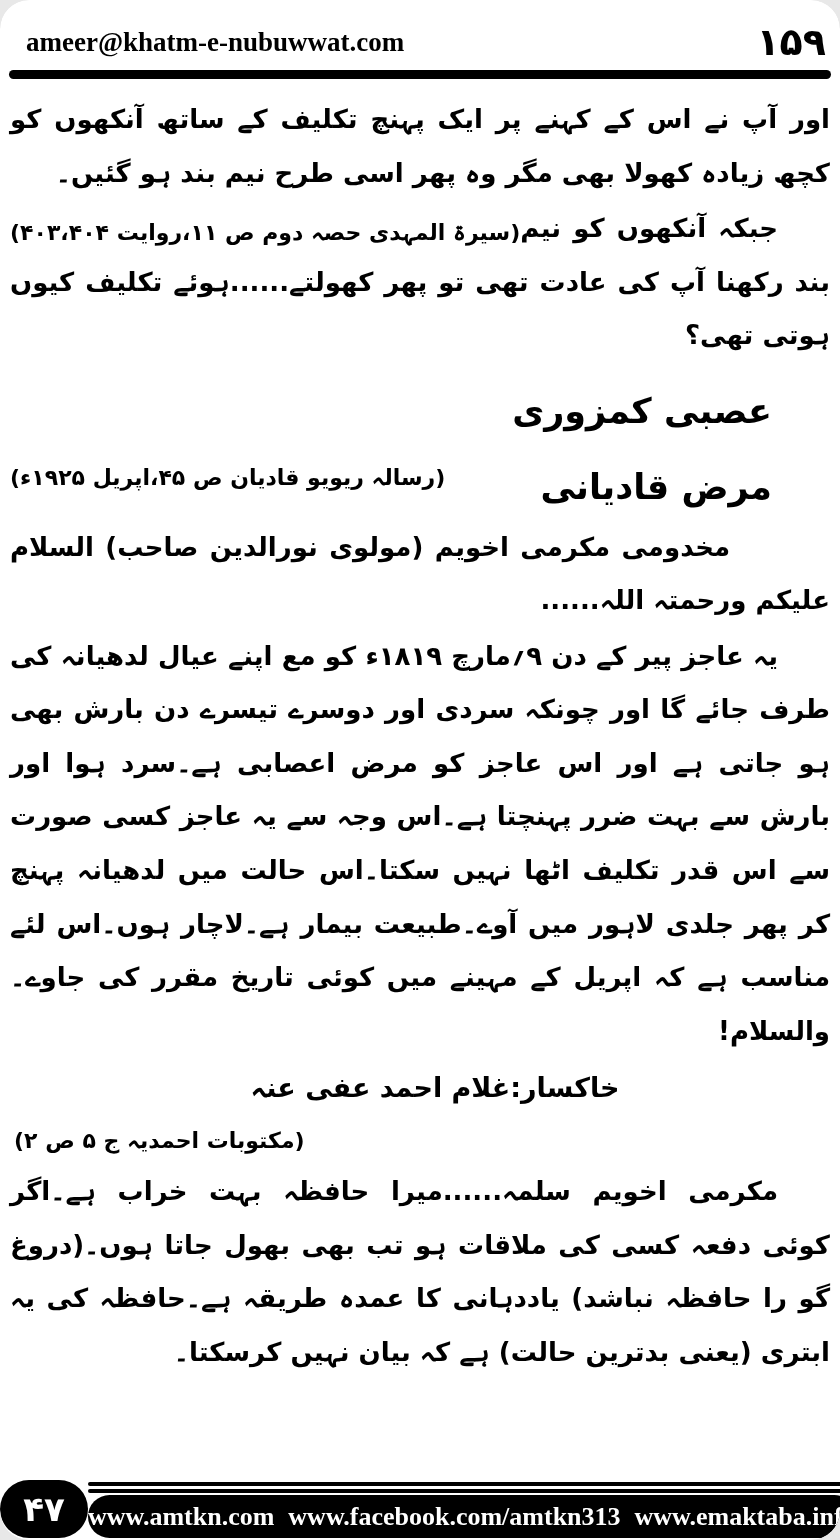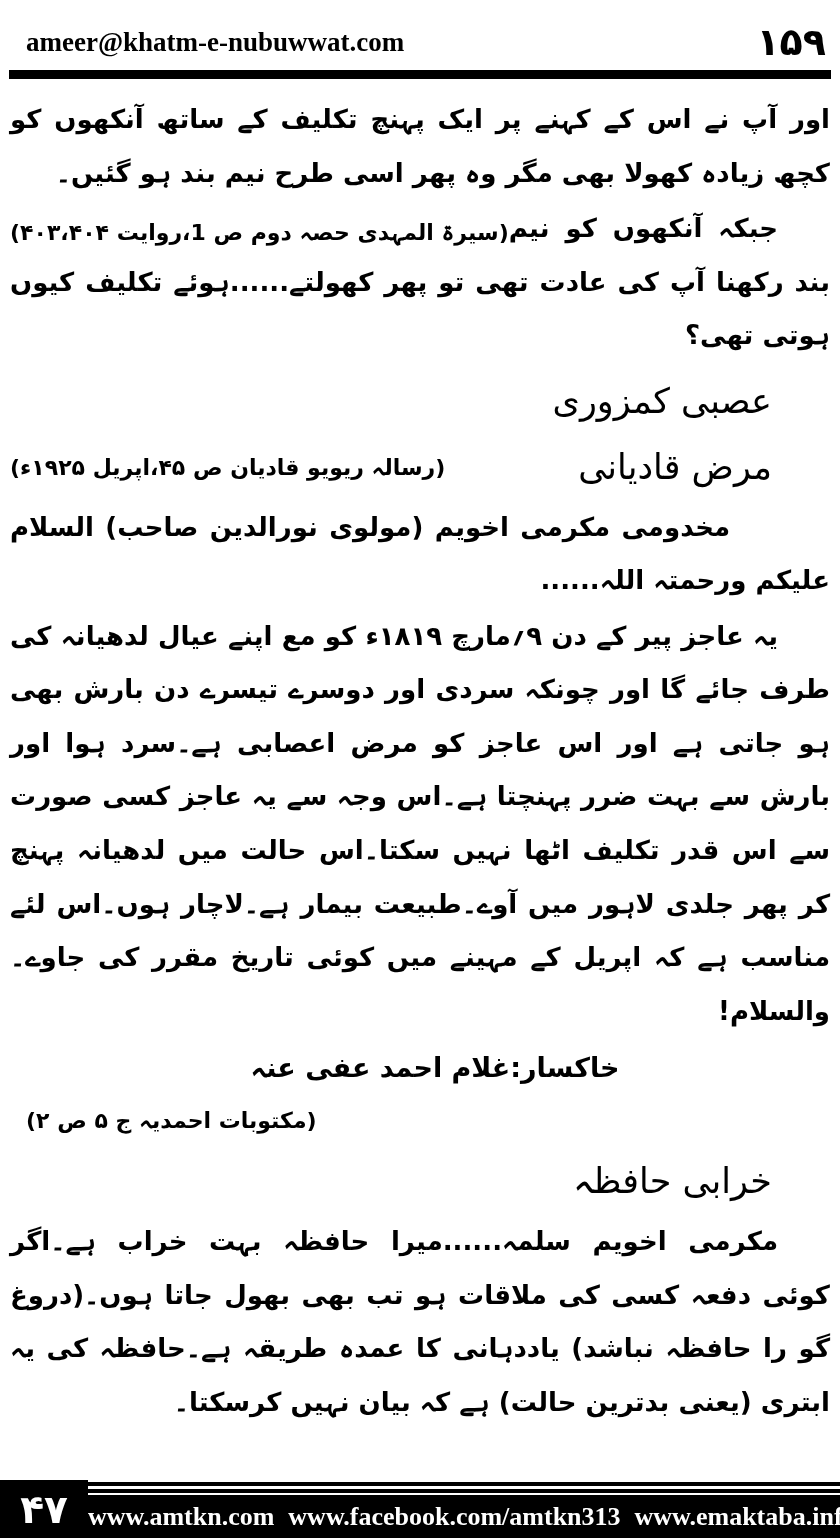--- a/index.html
+++ b/index.html
@@ -1,15 +1,15 @@
 <!DOCTYPE html>
 <html lang="ur"><head>
 <meta charset="utf-8">
 <style>
-  * { margin: 0; padding: 0; box-sizing: border-box; }
+  * { margin: 0; padding: 0; box-sizing: border-box; border-radius: 29px; }
   html, body { background: #e8e8e8; }
   .page {
     position: relative;
     width: 840px; height: 1540px;
     margin: 0 auto;
     background: #ffffff;
     color: #000000;
     overflow: hidden;
     font-family: "DejaVu Sans", sans-serif;
   }
@@ -46,41 +46,41 @@
   }
   p.indent   { text-indent: 52px; }
   p.indent-lg{ text-indent: 100px; }
   .ref {
     float: left;            
     font-size: 22px;
     padding-top: 10px;
     white-space: nowrap;
   }
   .refline {
-    text-align: left; font-size: 22px; margin: 2px 0 2px 16px;
+    text-align: left; font-size: 22px; margin: 2px 0 2px 4px;
   }
   h2.sect {
-    font-size: 35px; font-weight: normal;
-    text-align: right; margin: 10px 58px 6px 0;
+    font-size: 35px; font-weight: bold;
+    text-align: right; margin: 20px 58px 6px 0;
     line-height: 1.6;
   }
   .sig {
     text-align: center; font-size: 27px; margin-left: 30px; margin-top: 2px;
   }
 
   
   .ftr {
     position: absolute; left: 0; bottom: 2px;
     width: 840px; height: 58px;
     display: flex; align-items: stretch;
   }
   .numbox {
     width: 88px; height: 58px; background: #000;
     color: #fff; display: flex; align-items: center; justify-content: center;
-    font-size: 39px; font-weight: bold; direction: rtl;
+    font-size: 34px; font-weight: bold; direction: rtl;
     flex: 0 0 auto;
   }
   .barwrap { flex: 1 1 auto; display: flex; flex-direction: column; }
   .dlines { height: 15px; background: #fff; padding-top: 2px; }
   .dlines .ln { height: 4px; background: #000; margin-bottom: 3px; }
   .bar {
     flex: 1 1 auto; background: #000; color: #fff;
     display: flex; align-items: center; justify-content: center; gap: 14px;
     font-family: "Liberation Serif", serif; font-weight: bold; font-size: 26px;
   }
@@ -95,21 +95,21 @@
     <span class="email">ameer@khatm-e-nubuwwat.com</span>
     <span class="pnum">۱۵۹</span>
   </div>
 
   <div class="rule"></div>
 
   <main>
 
     <p class="para">
       <span>اور آپ نے اس کے کہنے پر ایک پہنچ تکلیف کے ساتھ آنکھوں کو کچھ زیادہ کھولا بھی مگر وہ پھر اسی طرح نیم بند ہو گئیں۔</span>
-      <span class="ref">(سیرۃ المہدی حصہ دوم ص 1،روایت ۴۰۳،۴۰۴)</span>
+      <span class="ref">(سیرۃ المہدی حصہ دوم ص ۱۱،روایت ۴۰۳،۴۰۴)</span>
     </p>
 
     <p class="para indent">
       <span>جبکہ آنکھوں کو نیم بند رکھنا آپ کی عادت تھی تو پھر کھولتے......ہوئے تکلیف کیوں ہوتی تھی؟</span>
     </p>
 
     <h2 class="sect">عصبی کمزوری</h2>
 
     <p class="para indent">
       <span class="ref">(رسالہ ریویو قادیان ص ۴۵،اپریل ۱۹۲۵ء)</span>
@@ -122,21 +122,20 @@
     </p>
 
     <p class="para indent">
       <span>یہ عاجز پیر کے دن ۹؍مارچ ۱۸۱۹ء کو مع اپنے عیال لدھیانہ کی طرف جائے گا اور چونکہ سردی اور دوسرے تیسرے دن بارش بھی ہو جاتی ہے اور اس عاجز کو مرض اعصابی ہے۔سرد ہوا اور بارش سے بہت ضرر پہنچتا ہے۔اس وجہ سے یہ عاجز کسی صورت سے اس قدر تکلیف اٹھا نہیں سکتا۔اس حالت میں لدھیانہ پہنچ کر پھر جلدی لاہور میں آوے۔طبیعت بیمار ہے۔لاچار ہوں۔اس لئے مناسب ہے کہ اپریل کے مہینے میں کوئی تاریخ مقرر کی جاوے۔والسلام!</span>
     </p>
 
     <p class="sig">خاکسار:غلام احمد عفی عنہ</p>
 
     <p class="refline">(مکتوبات احمدیہ ج ۵ ص ۲)</p>
 
-    <h2 class="sect">خرابی حافظہ</h2>
 
     <p class="para indent">
       <span>مکرمی اخویم سلمہ......میرا حافظہ بہت خراب ہے۔اگر کوئی دفعہ کسی کی ملاقات ہو تب بھی بھول جاتا ہوں۔(دروغ گو را حافظہ نباشد) یاددہانی کا عمدہ طریقہ ہے۔حافظہ کی یہ ابتری (یعنی بدترین حالت) ہے کہ بیان نہیں کرسکتا۔</span>
       
     </p>
 
   </main>
 
   <div class="ftr">
     <div class="numbox">۴۷</div>

